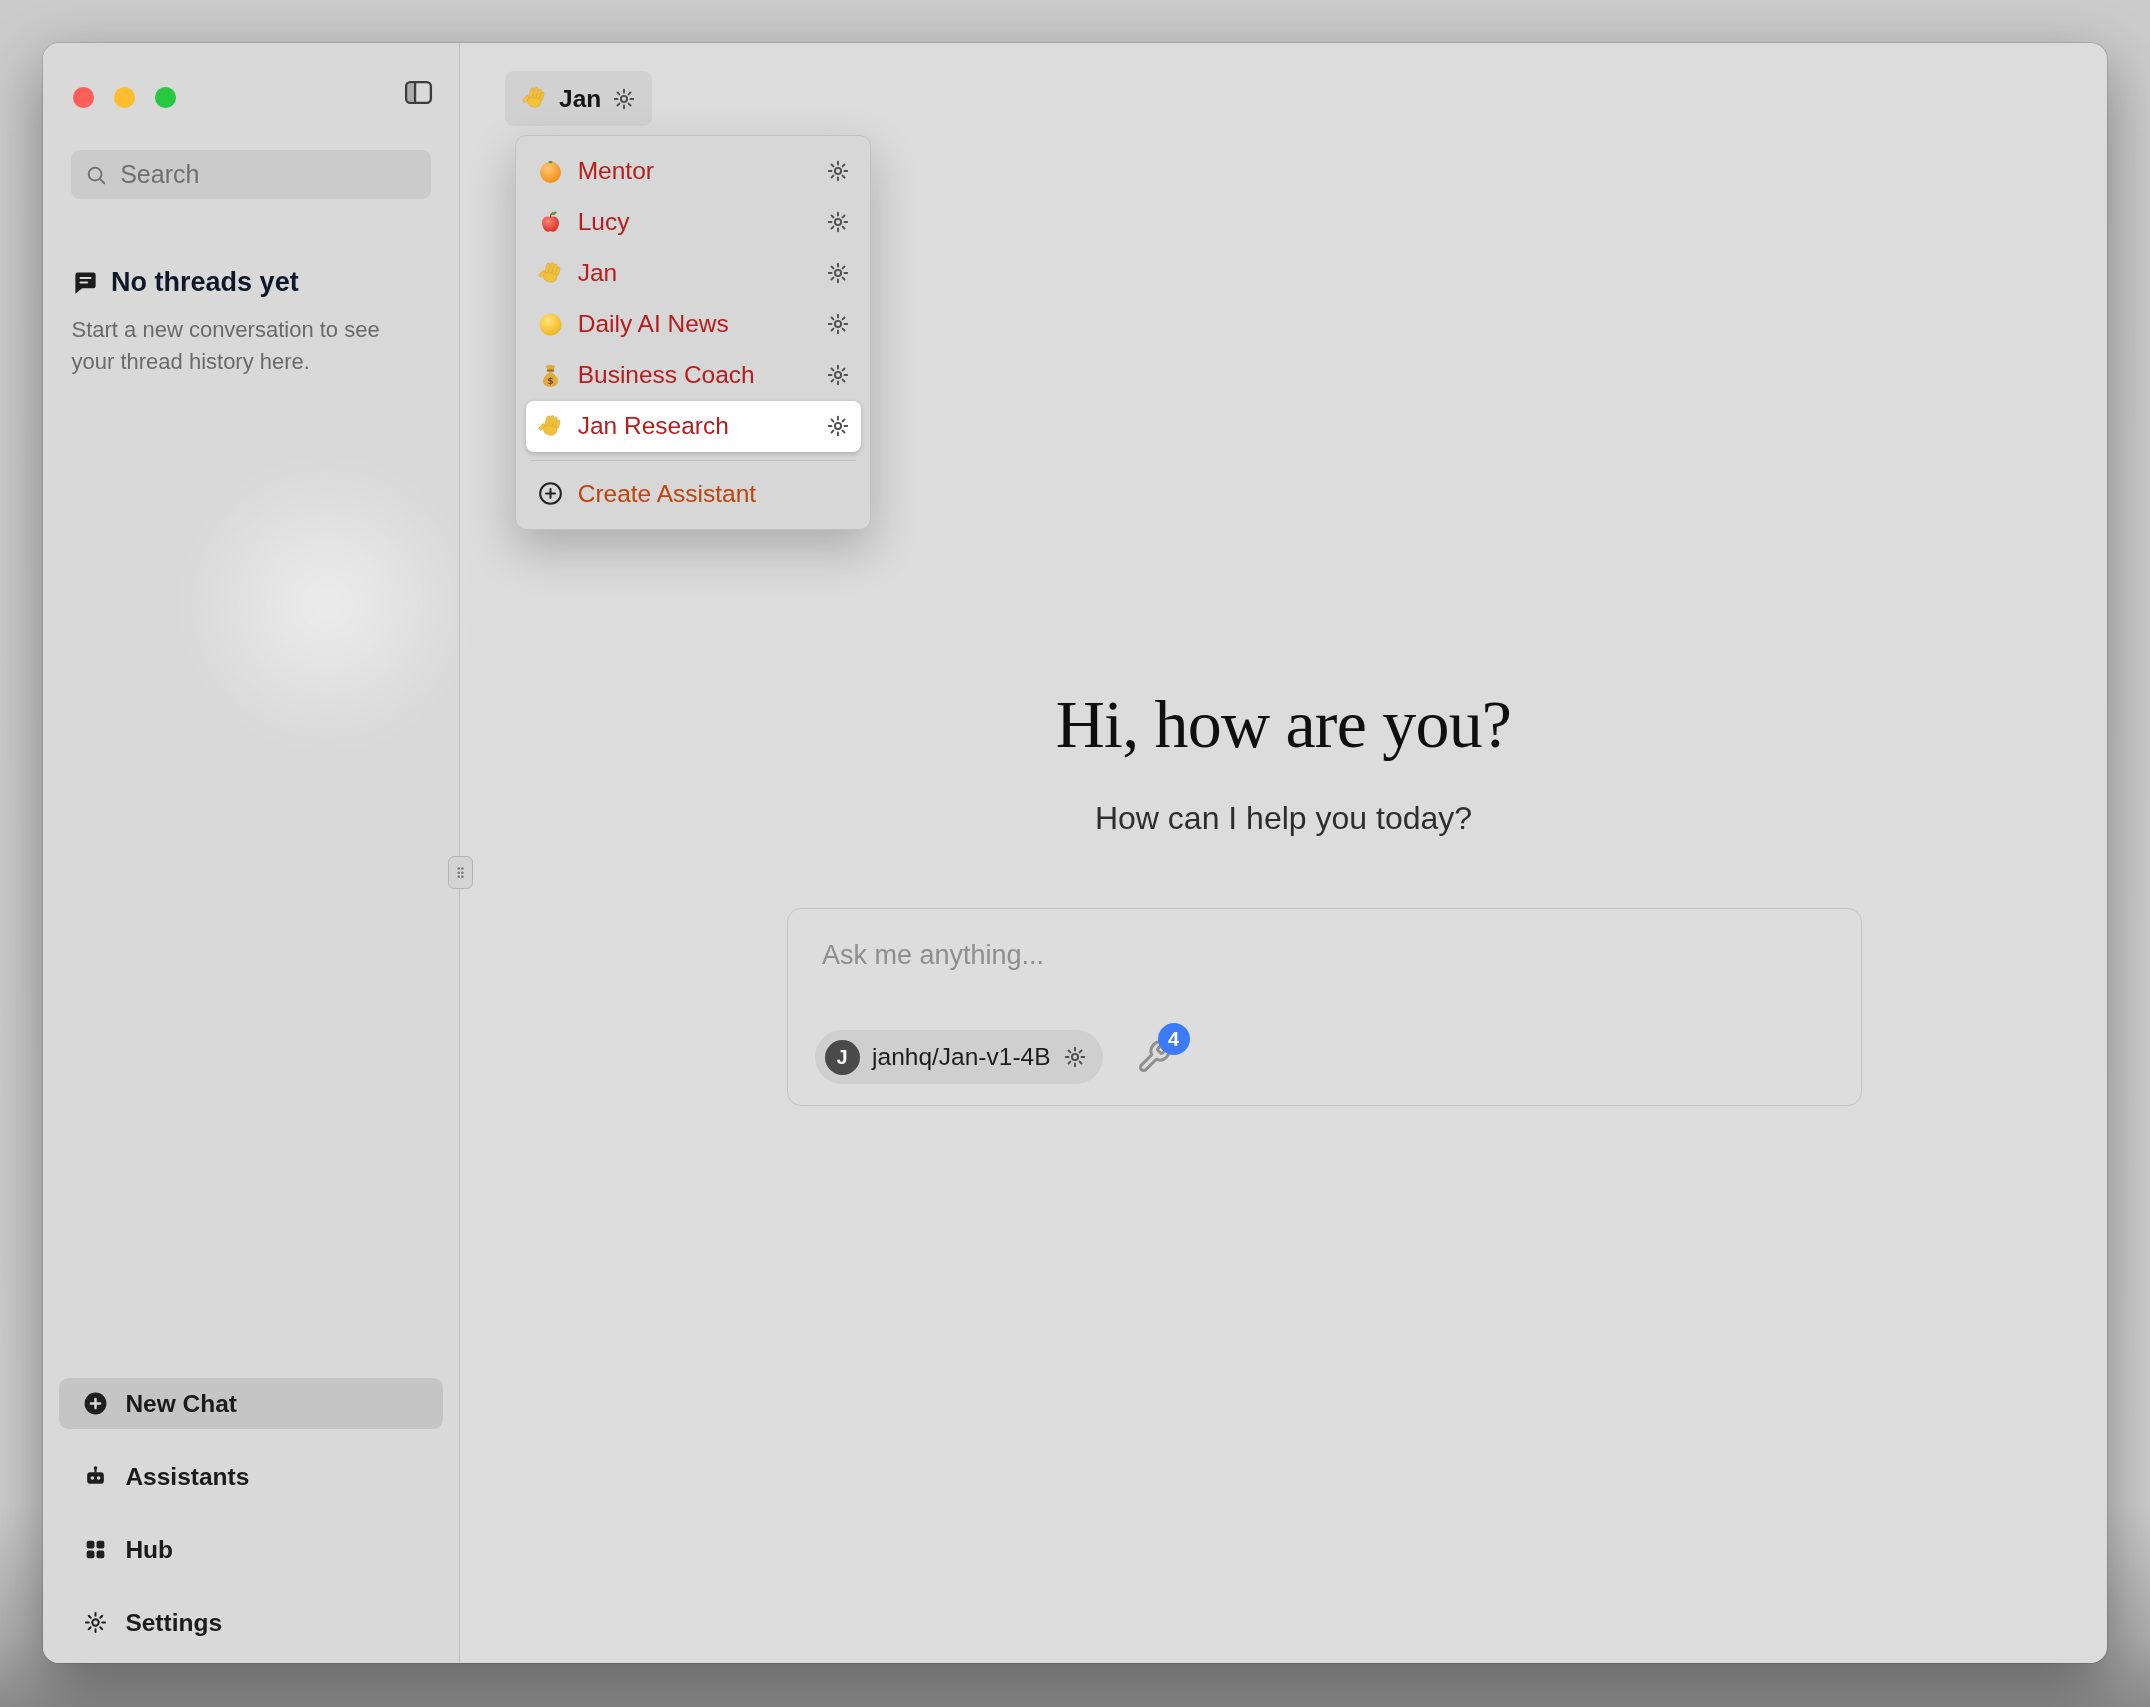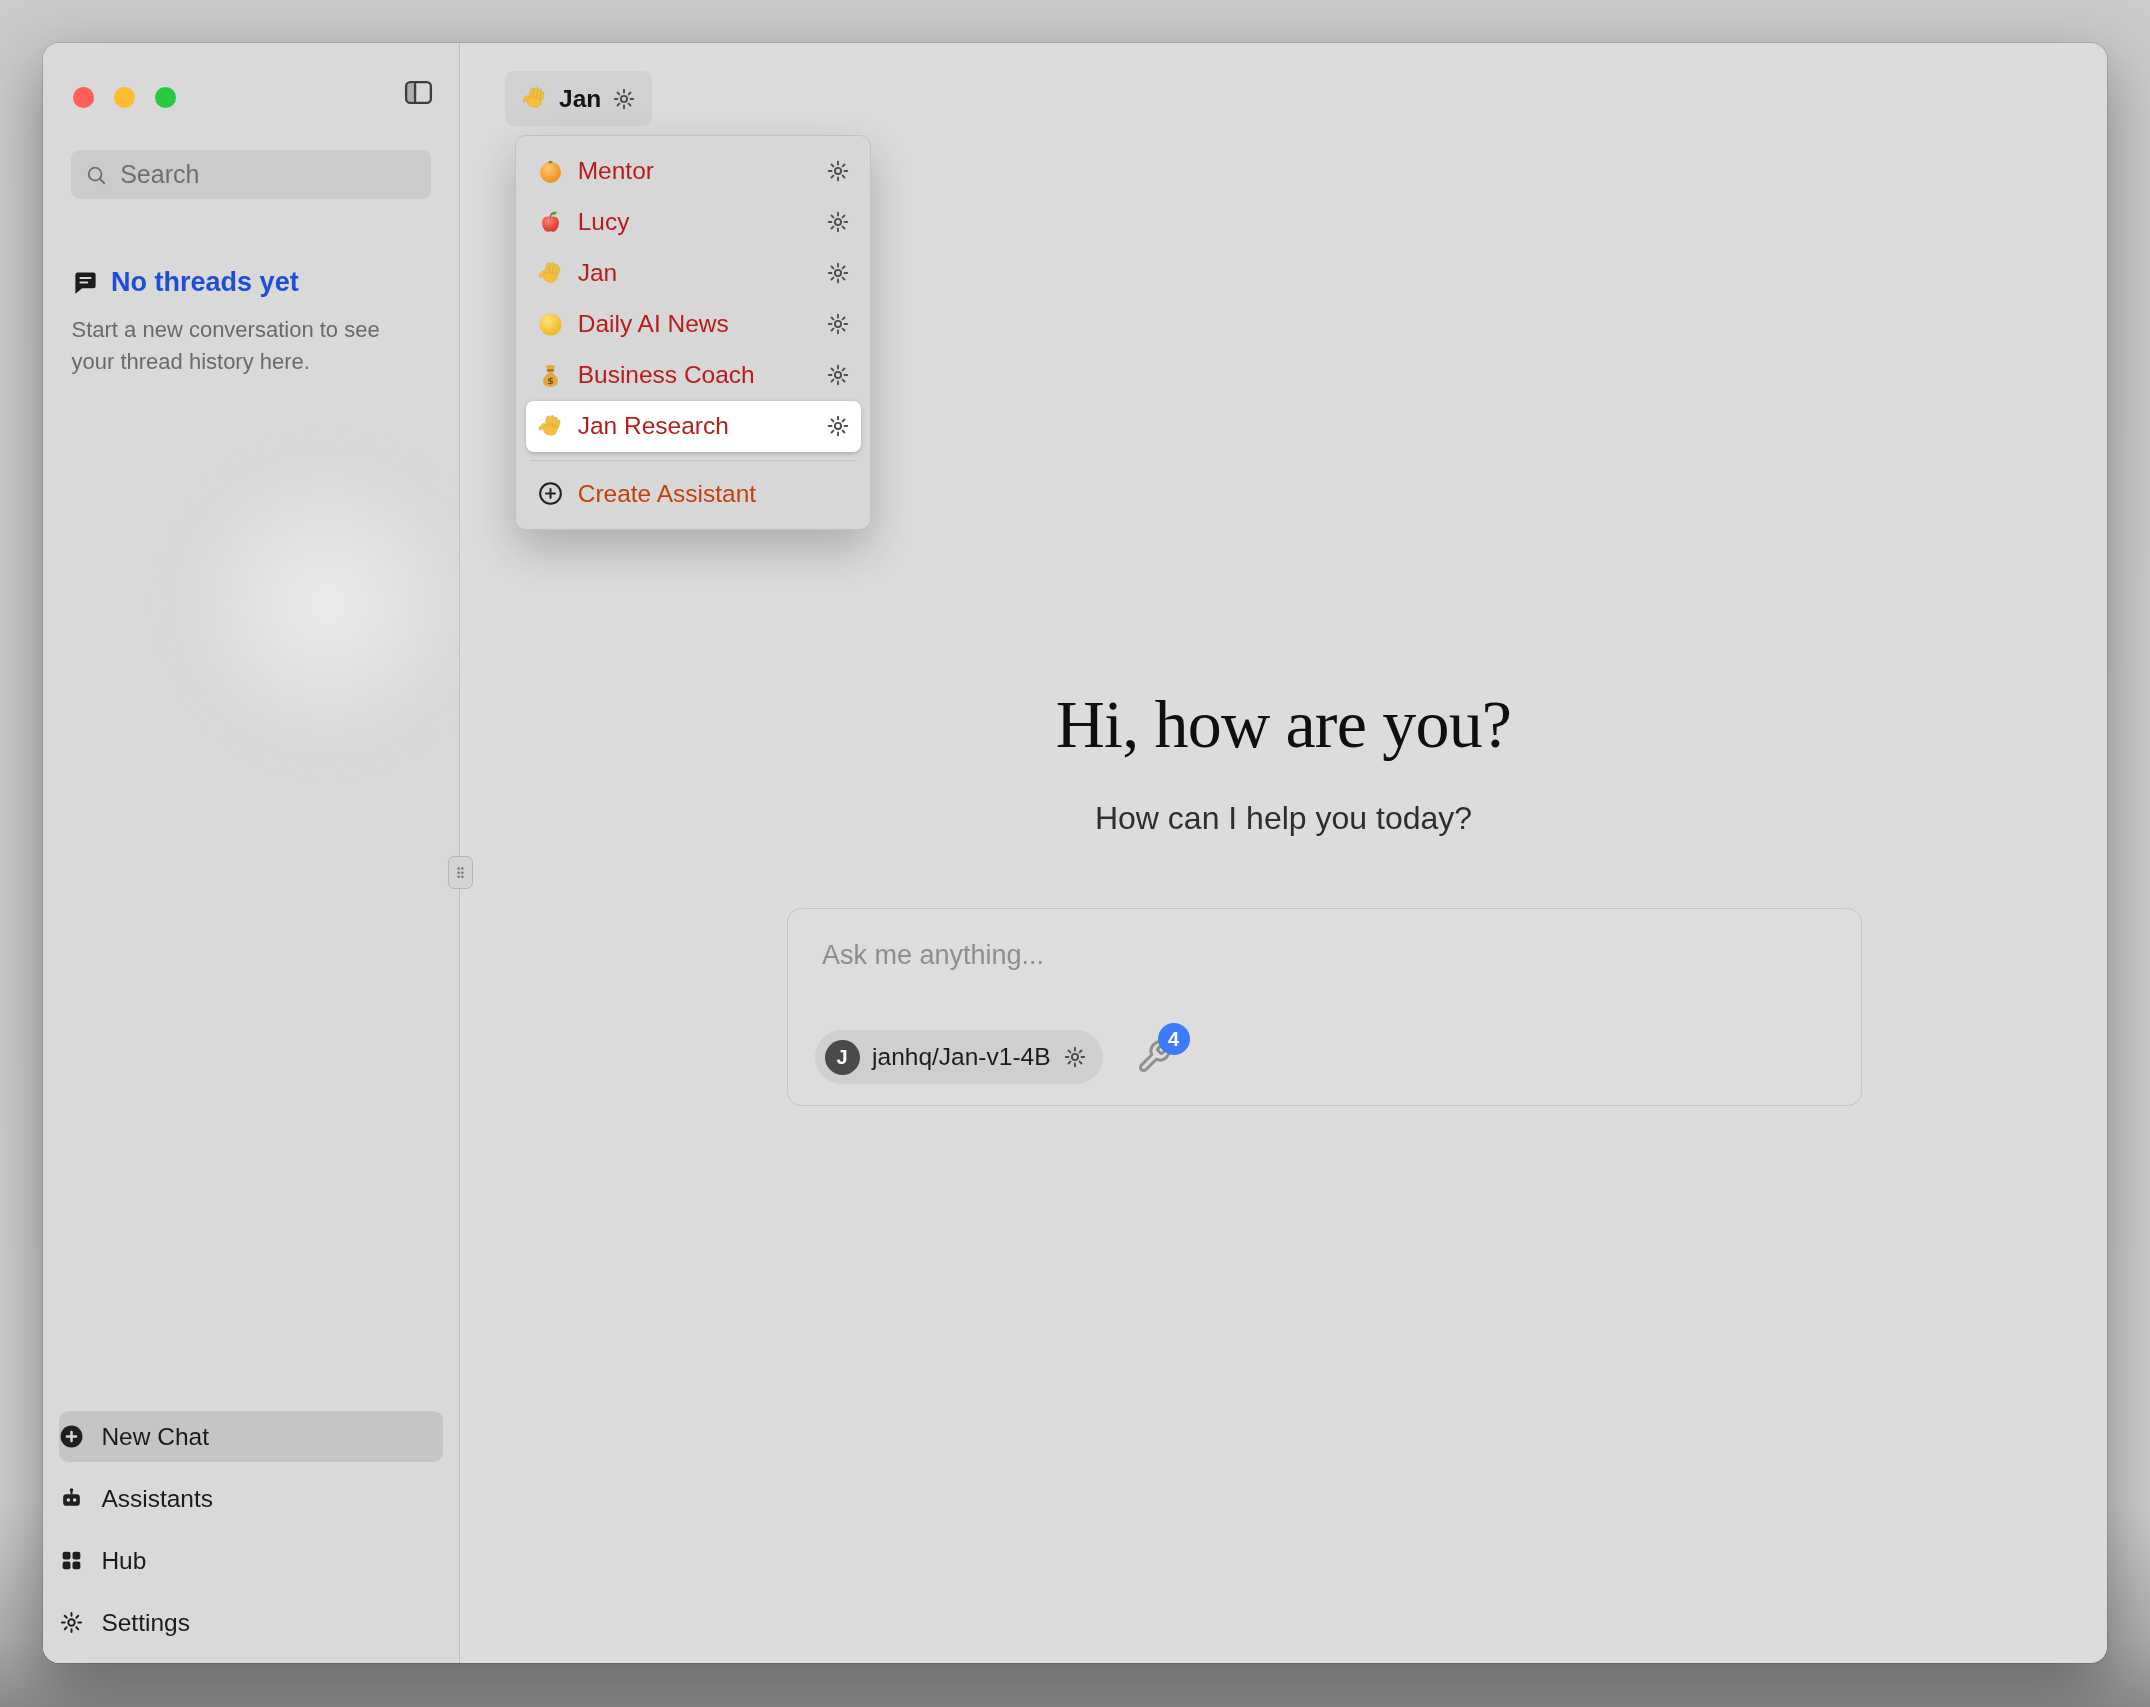--- a/index.html
+++ b/index.html
@@ -31,27 +31,27 @@
     position:absolute; left:28px; right:28px; top:107px; height:49px;
     background:#cbcbcb; border-radius:8.7px; display:flex; align-items:center; padding:0 14.2px; gap:11px; color:#6f6f6f;
   }
   .search input { flex:1; border:none; background:transparent; font-size:25px; color:#3a3a3a; outline:none; font-family:inherit; }
   .search input::placeholder { color:#6f6f6f; }
   .ic { display:inline-block; flex:none; }
   .ic svg { width:100%; height:100%; display:block; }
   .ic28{width:22px;height:22px} .ic30{width:24px;height:24px} .ic32{width:25px;height:25px}
   .ic34{width:27px;height:27px} .ic46{width:36px;height:36px}
   .empty { position:absolute; left:28.5px; top:224px; width:352px; }
-  .empty-title { display:flex; align-items:center; gap:12.6px; font-size:27px; font-weight:700; color:#1d4ed8; }
+  .empty-title { display:flex; align-items:center; gap:12.6px; font-size:27px; font-weight:700; color:#0f172a; }
   .empty-title .ic34 { color:#1c1c1c; }
   .empty-desc { margin-top:16px; font-size:22px; line-height:1.45; color:#6a6a6a; }
   .nav { position:absolute; left:16px; right:16px; bottom:15px; display:flex; flex-direction:column; gap:11px; }
   .nav-item {
-    height:51px; display:flex; align-items:center; gap:17.4px; padding:0 0; border-radius:9.5px;
-    font-size:24.5px; font-weight:400; color:#1b1b1b; background:none; border:none; font-family:inherit; text-align:left;
+    height:51px; display:flex; align-items:center; gap:17.4px; padding:0 24px; border-radius:9.5px;
+    font-size:24.5px; font-weight:700; color:#1b1b1b; background:none; border:none; font-family:inherit; text-align:left;margin-top:11px;
   }
   .nav-item.active { background:#c5c5c5; }
   .nav-item .ic32 { color:#1f1f1f; }
   
   .handle {
     position:absolute; left:405px; top:813px; width:25px; height:33px; border-radius:6.3px;
     background:#d4d4d4; border:0.8px solid #b3b3b3; display:flex; align-items:center; justify-content:center;
     color:#777; z-index:6;
   }
   .handle svg { width:11px; height:17.4px; display:block; }

